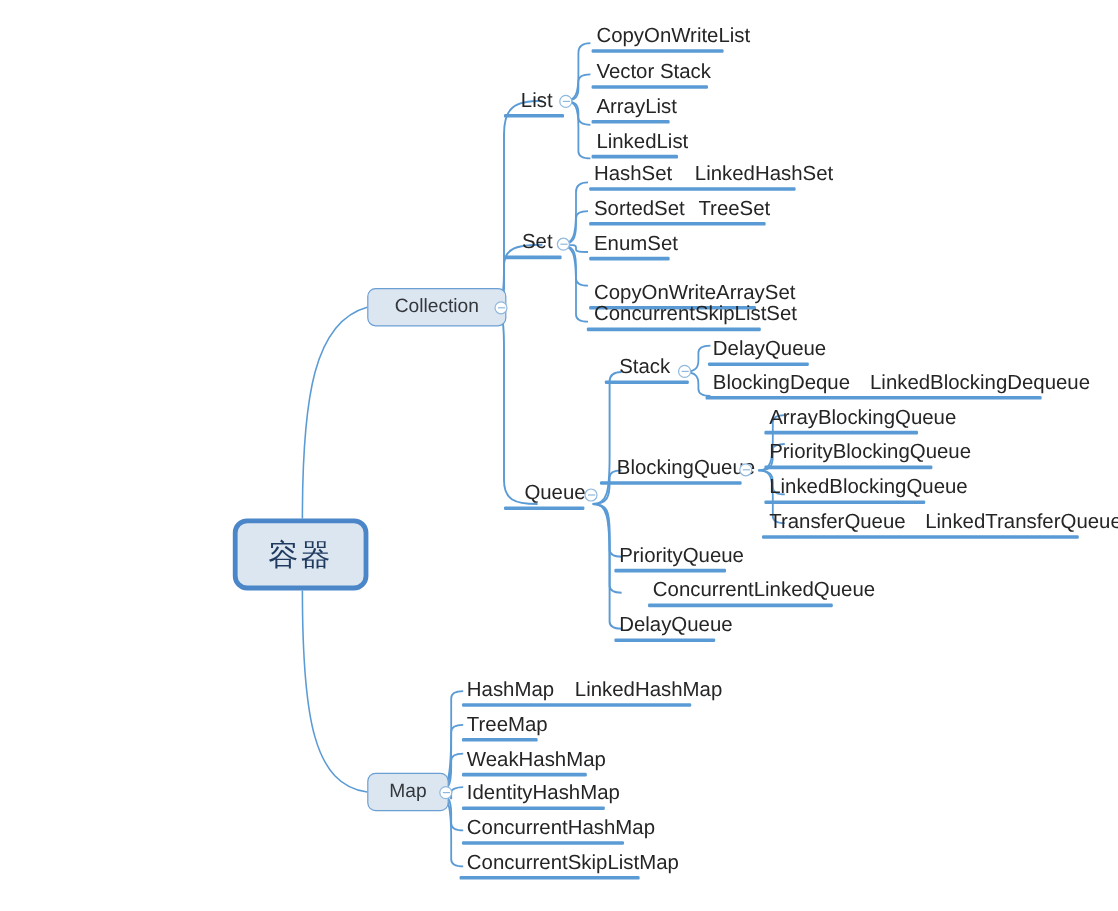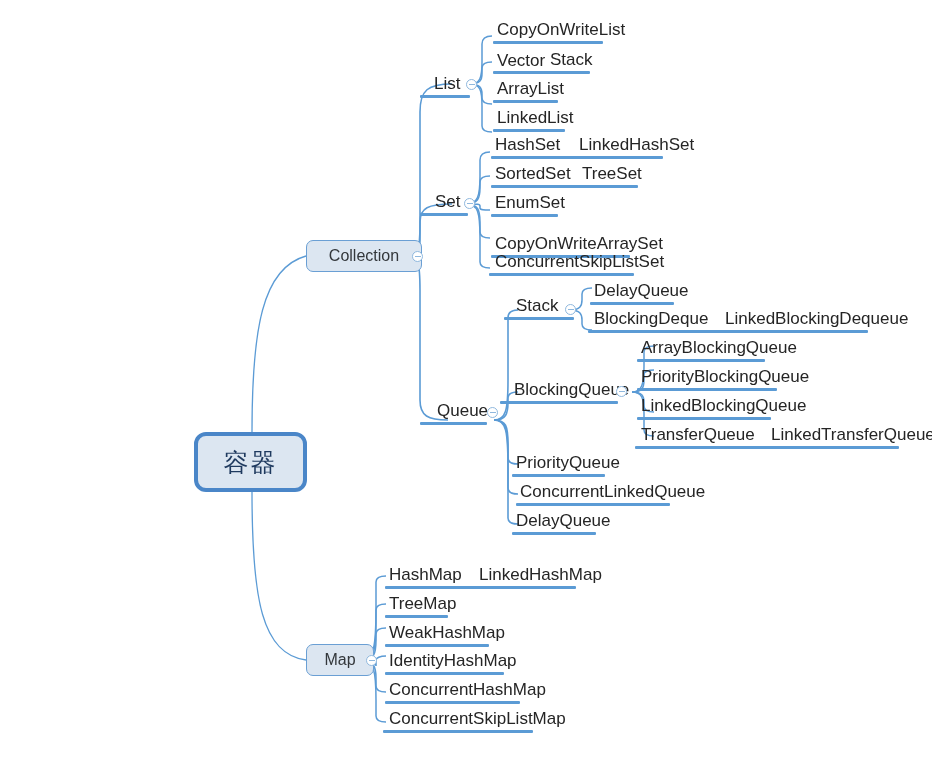--- a/index.html
+++ b/index.html
@@ -191,21 +191,21 @@
   <div class="t-wrap" style="left:641px;top:427px;">
     <span class="t-node">TransferQueue</span>
     <span class="t-node" style="position:absolute;left:130px;top:0;">LinkedTransferQueue</span>
     <div class="t-underline" style="left:-6px;top:19px;width:264px;"></div>
   </div>
 
   <div class="t-wrap" style="left:516px;top:455px;">
     <span class="t-node">PriorityQueue</span>
     <div class="t-underline" style="left:-4px;top:19px;width:93px;"></div>
   </div>
-  <div class="t-wrap" style="left:520px;top:484px;">
+  <div class="t-wrap" style="left:544px;top:484px;">
     <span class="t-node">ConcurrentLinkedQueue</span>
     <div class="t-underline" style="left:-4px;top:19px;width:154px;"></div>
   </div>
   <div class="t-wrap" style="left:516px;top:513px;">
     <span class="t-node">DelayQueue</span>
     <div class="t-underline" style="left:-4px;top:19px;width:84px;"></div>
   </div>
 
   <div class="t-wrap" style="left:389px;top:567px;">
     <span class="t-node">HashMap</span>

